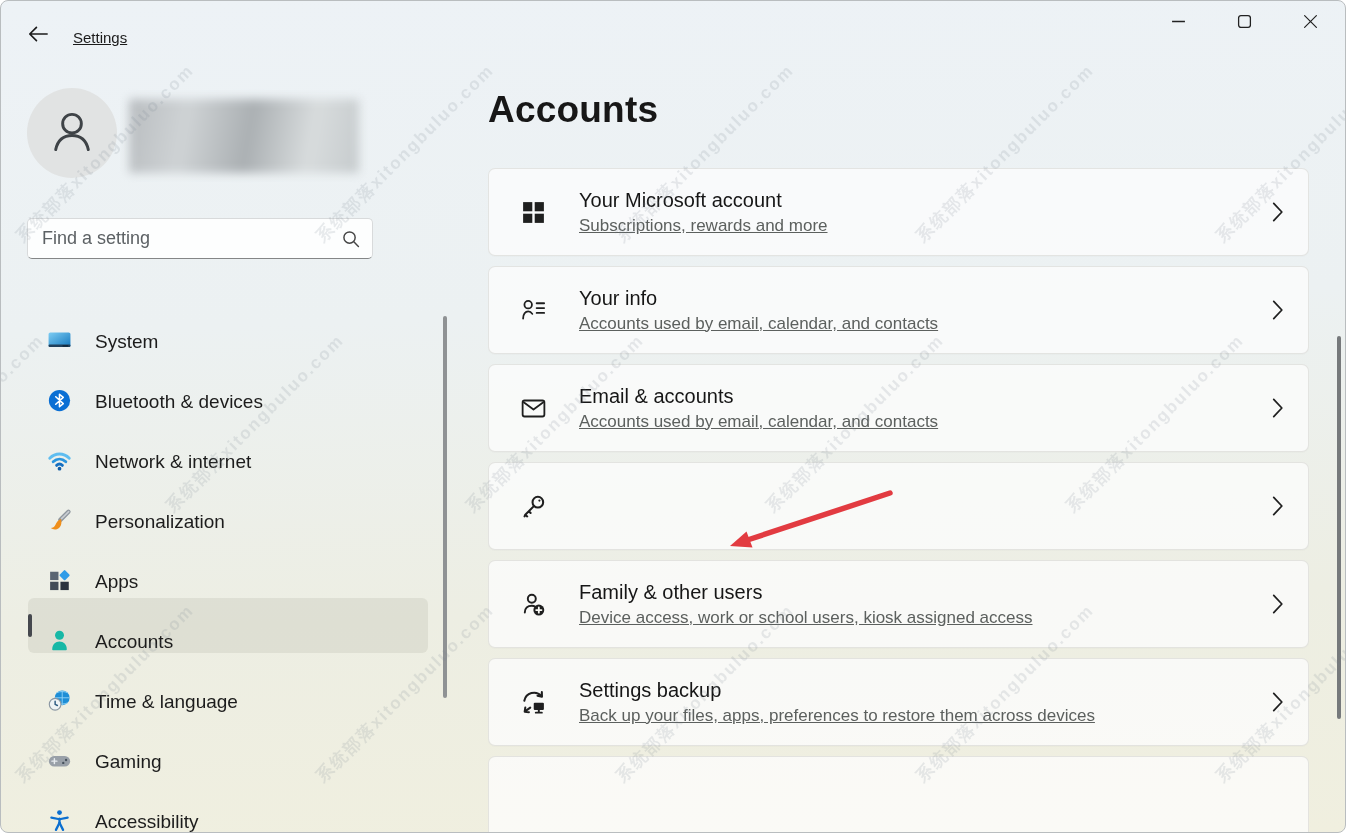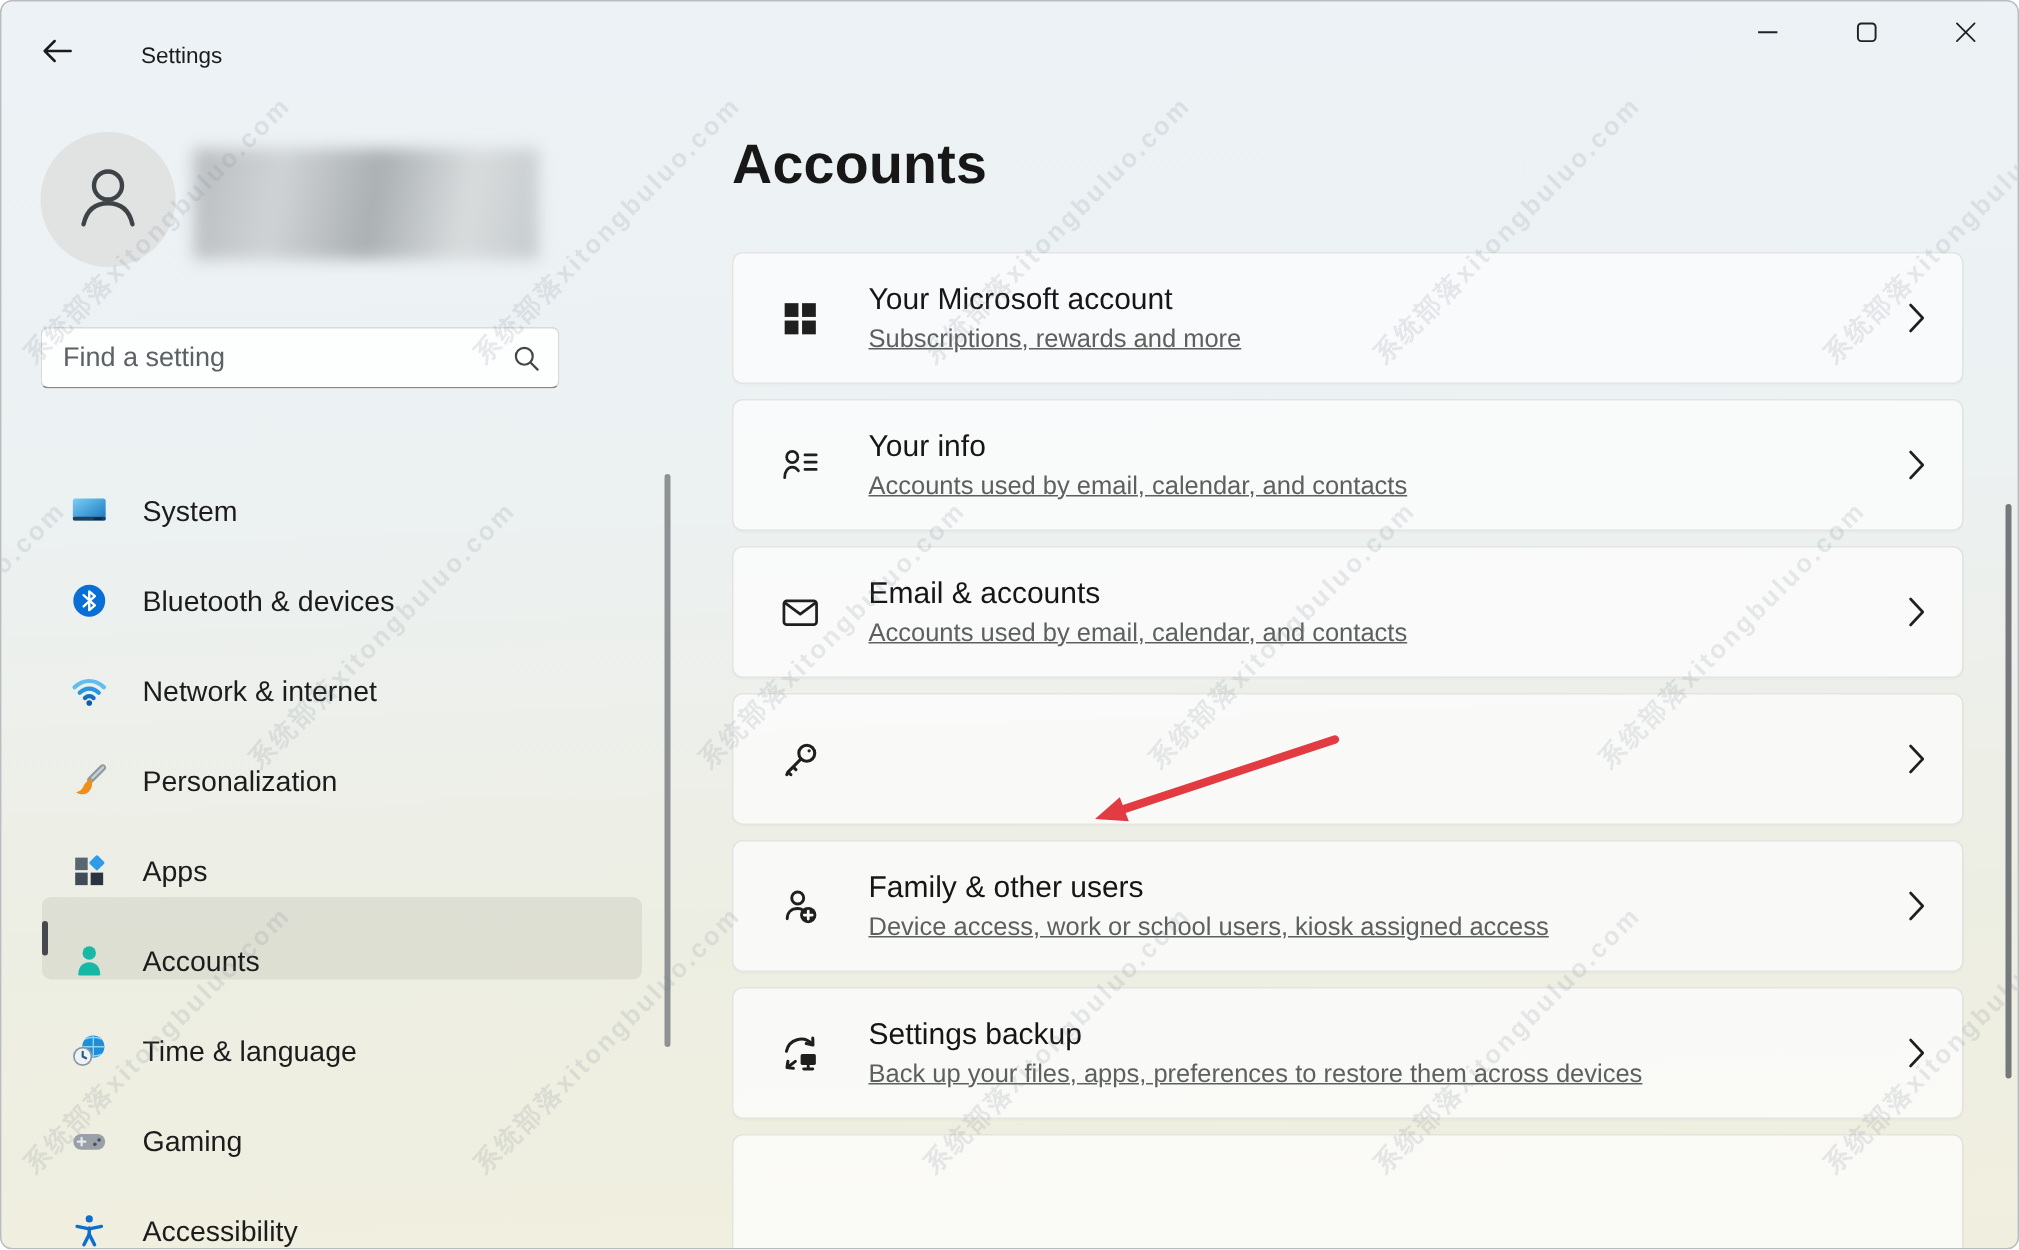--- a/index.html
+++ b/index.html
@@ -12,21 +12,21 @@
     border: 1px solid #b9bdbf; border-radius: 8px;
   }
 
   
   .titlebar { position: absolute; top: 0; left: 0; right: 0; height: 56px; z-index: 5; }
   .back-btn {
     position: absolute; left: 18px; top: 17px; width: 38px; height: 34px;
     border: none; background: transparent; border-radius: 5px; cursor: pointer;
     display: flex; align-items: center; justify-content: center;
   }
-  .app-title { position: absolute; left: 93px; top: 28px; font-size: 15px; color: #1b1b1b; }
+  .app-title { position: absolute; left: 72px; top: 28px; font-size: 15px; color: #1b1b1b; text-decoration: underline; }
   .caption-controls { position: absolute; right: 2px; top: 0; display: flex; }
   .caption-btn {
     width: 66px; height: 44px; border: none; background: transparent; cursor: pointer;
     display: flex; align-items: center; justify-content: center;
   }
 
   
   .avatar {
     position: absolute; left: 26px; top: 87px; width: 90px; height: 90px; border-radius: 50%;
     background: #e1e3e3; display: flex; align-items: center; justify-content: center; z-index: 2;

